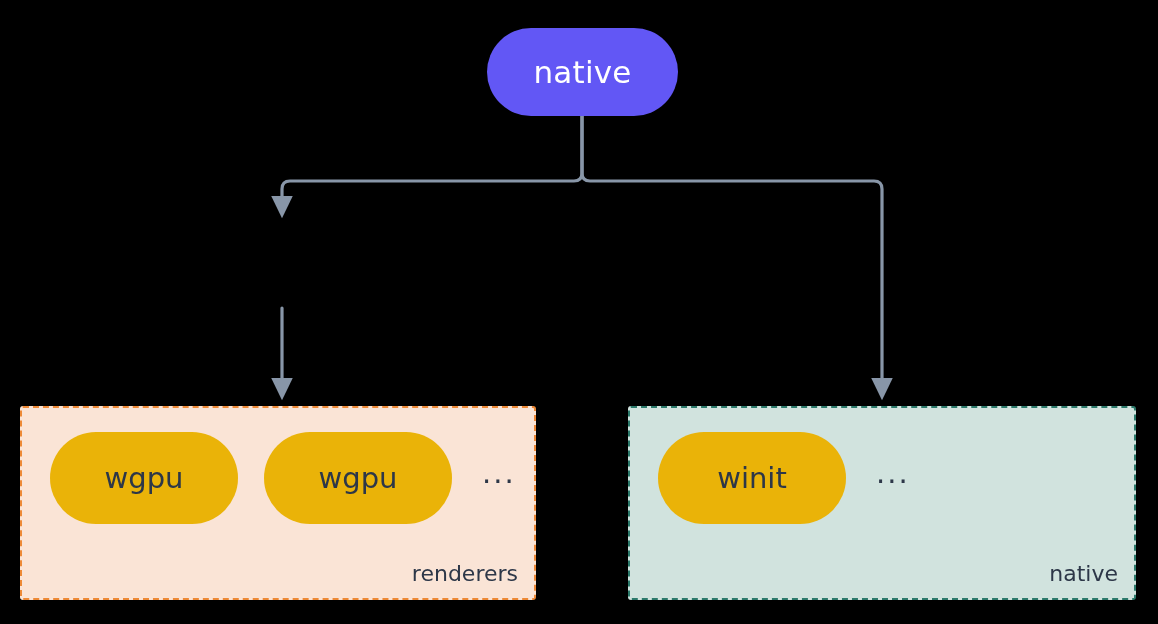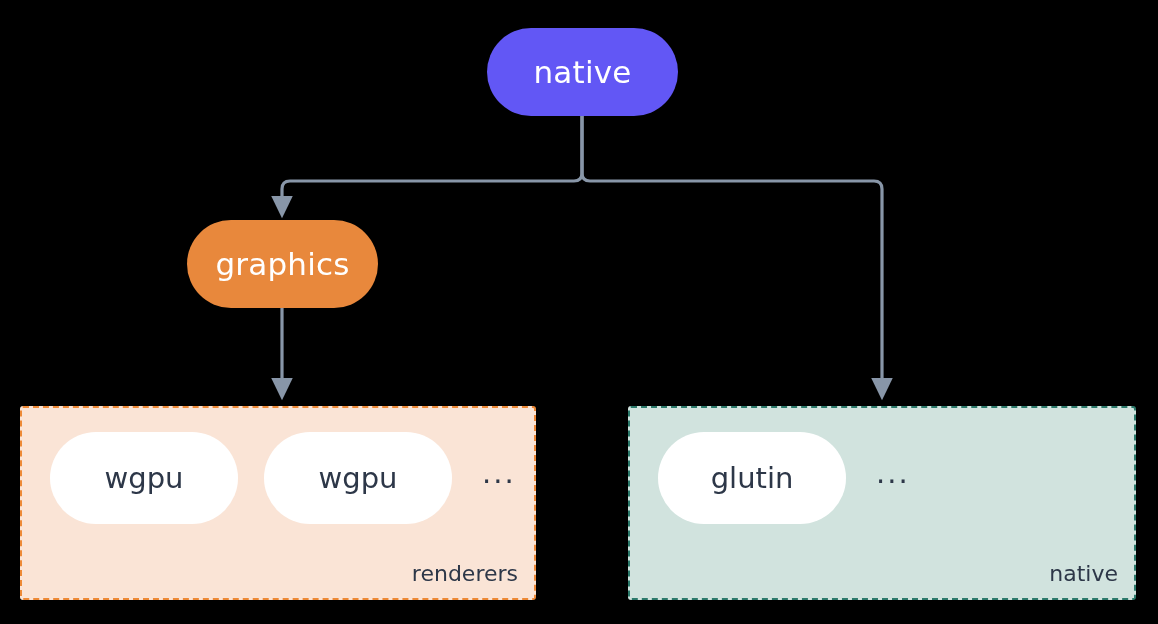--- a/index.html
+++ b/index.html
@@ -87,21 +87,21 @@
     gap: 26px;
   }
   .pill {
     display: flex;
     align-items: center;
     justify-content: center;
     height: 92px;
     min-width: 188px;
     padding: 0 26px;
     box-sizing: border-box;
-    background: #ffffff;
+    background: #eab308;
     border-radius: 46px;
     color: #2D3748;
     font-size: 29px;
   }
   .ellipsis {
     color: #2D3748;
     font-size: 29px;
     letter-spacing: 2px;
     padding-left: 4px;
     padding-bottom: 10px;
@@ -130,40 +130,37 @@
 
     <path d="M582,116 L582,173 Q582,181 590,181 L874,181 Q882,181 882,189 L882,388" fill="none" stroke="#8896A8" stroke-width="3.2" stroke-linecap="round" stroke-linejoin="round" marker-end="url(#arrowhead)"></path>
 
     <path d="M282,308 L282,388" fill="none" stroke="#8896A8" stroke-width="3.2" stroke-linecap="round" stroke-linejoin="round" marker-end="url(#arrowhead)"></path>
   </svg>
 
   <div class="node node-native">
     <span>native</span>
   </div>
 
-  <div class="node node-graphics">
-    <span>graphics</span>
-  </div>
 
   <div class="group group-renderers">
     <div class="group-row">
       <div class="pill">
         <span>wgpu</span>
       </div>
       <div class="pill">
         <span>wgpu</span>
       </div>
       <div class="ellipsis">...</div>
     </div>
     <div class="group-label">renderers</div>
   </div>
 
   <div class="group group-shells">
     <div class="group-row">
       <div class="pill">
-        <span>glutin</span>
+        <span>winit</span>
       </div>
       <div class="ellipsis">...</div>
     </div>
     <div class="group-label">native</div>
   </div>
 
 </div>
 
 </body></html>

